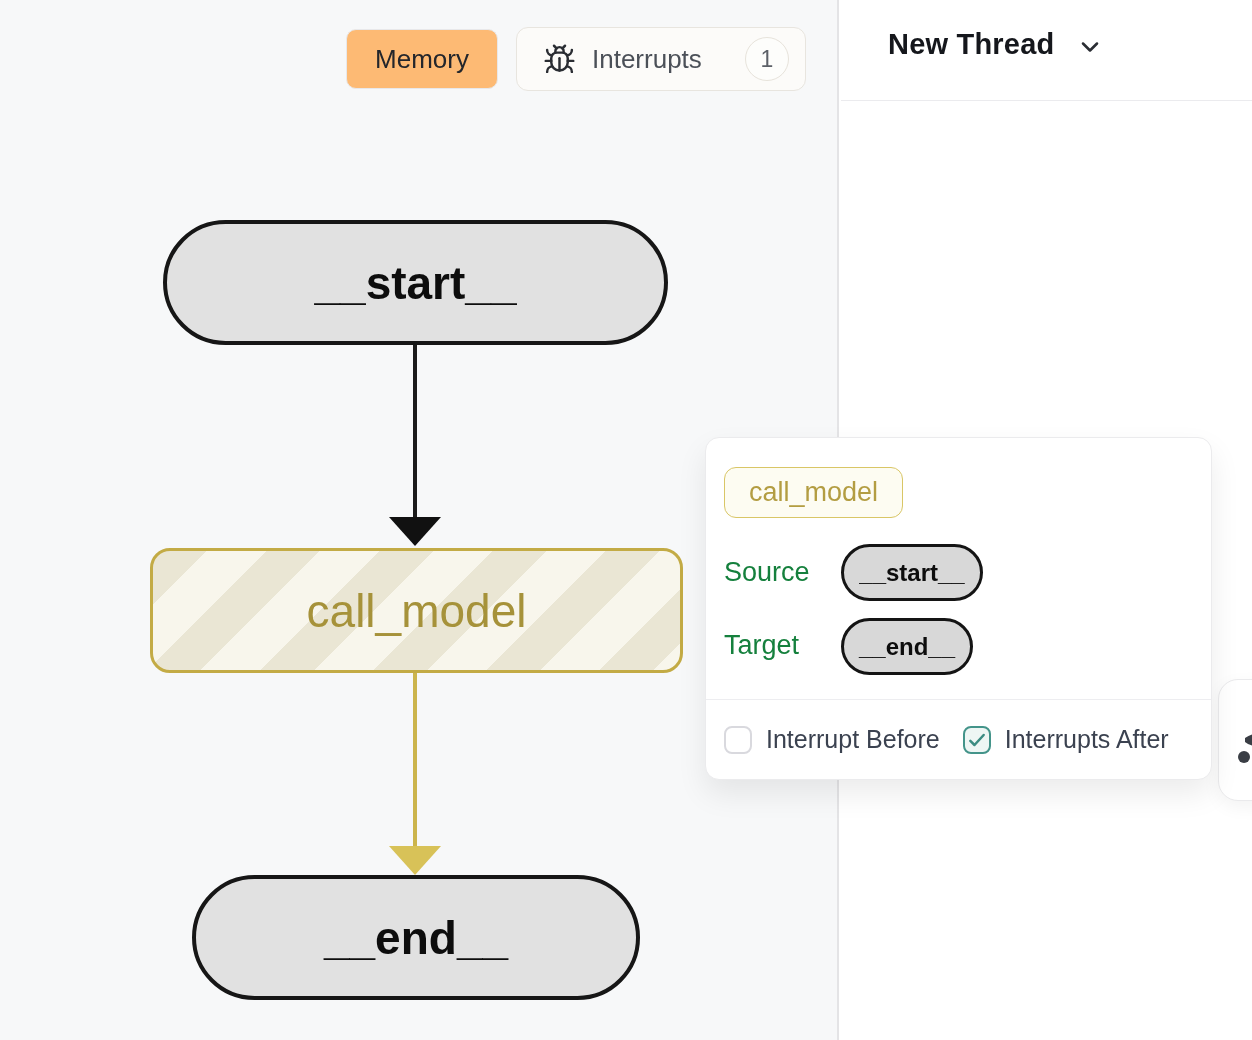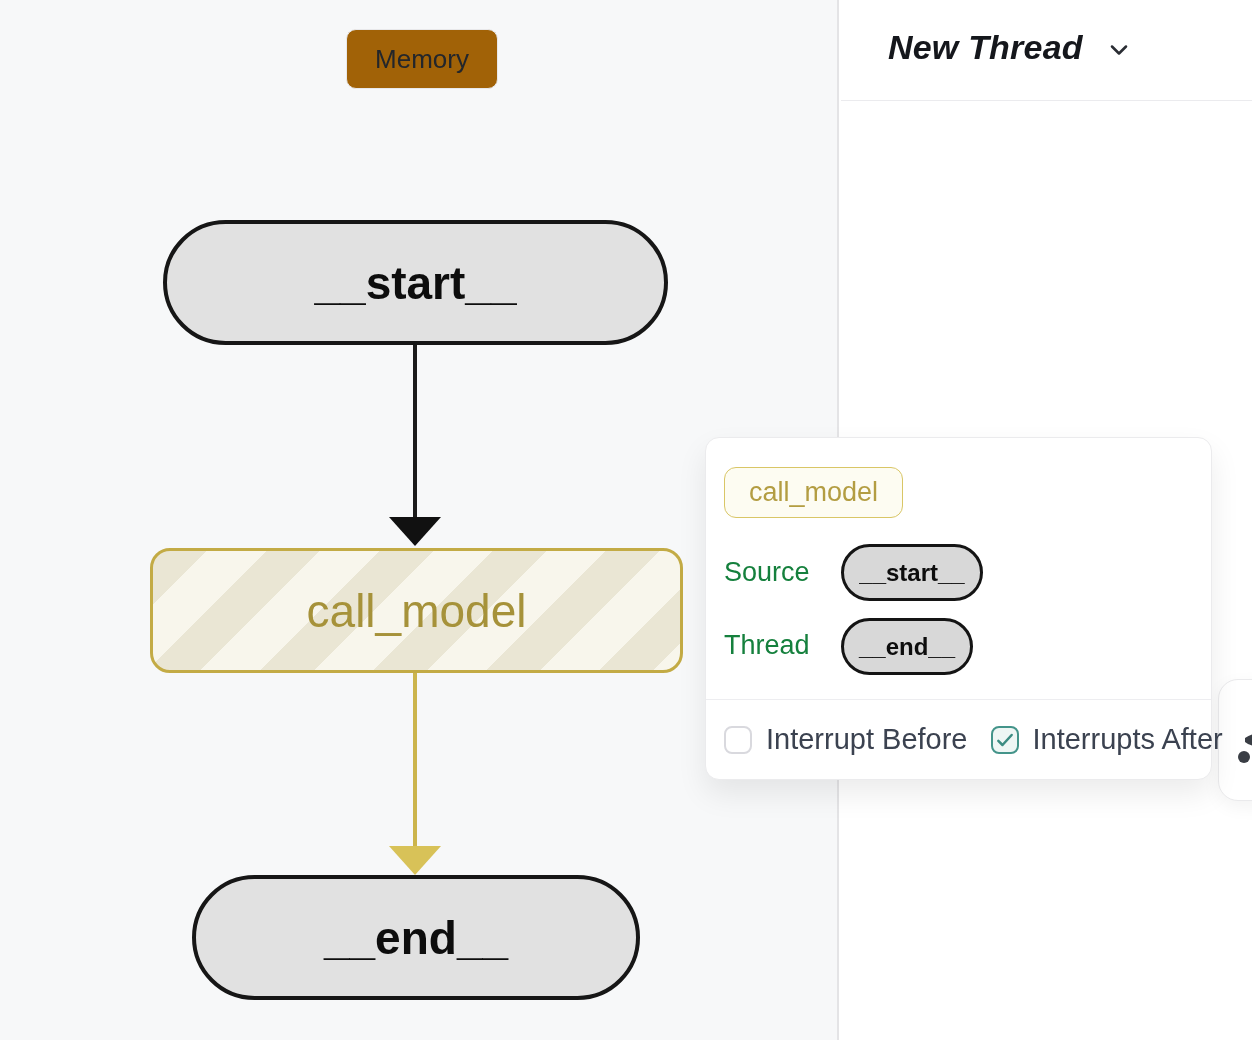--- a/index.html
+++ b/index.html
@@ -5,21 +5,21 @@
   * { margin:0; padding:0; box-sizing:border-box; }
   html,body { width:1252px; height:1040px; overflow:hidden; }
   body { font-family:"Liberation Sans", sans-serif; background:#ffffff; }
   #app { position:relative; width:1252px; height:1040px; overflow:hidden; }
 
   
   .canvas { position:absolute; left:0; top:0; width:839px; height:1040px;
             background:#f7f8f9; border-right:2px solid #e4e4e6; }
 
   .toolbar-btn { position:absolute; display:flex; align-items:center; justify-content:center;
-                 background:#a16207; border:1.5px solid #e8e8ea; border-radius:10px;
+                 background:#fdba74; border:1.5px solid #e8e8ea; border-radius:10px;
                  color:#23262b; font-size:26px; cursor:pointer; }
   .btn-memory { left:346px; top:29px; width:152px; height:60px; }
   .btn-interrupts { left:516px; top:27px; width:290px; height:64px; border-radius:12px;
                     justify-content:flex-start; padding:0 16px 0 26px; gap:16px;
                     background:#fcfbf9; border-color:#e8e5df; color:#4b5058; }
   .btn-interrupts .bug { width:33px; height:33px; flex:0 0 auto; }
   .count-badge { margin-left:auto; width:44px; height:44px; border-radius:50%;
                  border:1.5px solid #e7e3db; display:flex; align-items:center; justify-content:center;
                  font-size:23px; color:#5c6067; background:#fdfdfb; }
 
@@ -42,21 +42,21 @@
                border-left:26px solid transparent; border-right:26px solid transparent; }
   .head-black { left:389px; top:517px; border-top:29px solid #111111; }
   .head-gold  { left:389px; top:846px; border-top:29px solid #d8c258; }
 
   
   .side-panel { position:absolute; left:841px; top:0; width:411px; height:1040px; background:#ffffff; }
   .thread-header { position:absolute; left:0; top:0; width:411px; height:101px;
                    border-bottom:1px solid #ebebee; }
   .thread-selector { position:absolute; left:47px; top:28px; display:flex; align-items:center;
                      gap:22px; cursor:pointer; }
-  .thread-title { font-size:34px; font-weight:700; color:#15171c; letter-spacing:.2px;font-style:italic; }
+  .thread-title { font-size:29px; font-weight:700; color:#15171c; letter-spacing:.2px; }
   .chev { width:28px; height:28px; margin-top:4px; }
 
   .behind-card { position:absolute; left:1218px; top:679px; width:90px; height:122px;
                  background:#fff; border:1px solid #eaeaec; border-radius:20px;
                  box-shadow:0 6px 18px rgba(0,0,0,.05); z-index:5; }
   .behind-card svg { position:absolute; left:12px; top:50px; }
 
   
   .popover { position:absolute; left:705px; top:437px; width:507px; height:343px;
              background:#ffffff; border:1px solid #ebebed; border-radius:14px;
@@ -75,34 +75,51 @@
   .pill-target { top:180px; width:132px; }
   .pop-footer { position:absolute; left:0; right:0; top:261px; bottom:0;
                 border-top:1px solid #ededf0; display:flex; align-items:center;
                 padding:0 18px; }
   .checkbox { width:28px; height:28px; border:2px solid #d9d9de; border-radius:8px;
               background:#fff; flex:0 0 auto; display:flex; align-items:center;
               justify-content:center; cursor:pointer; }
   .checkbox svg { display:none; }
   .checkbox.checked { border-color:#44948a; background:#eef6f4; }
   .checkbox.checked svg { display:block; }
-  .cb-label { font-size:29px; color:#3b4250; margin-left:14px; white-space:nowrap; }
+  .cb-label { font-size:25px; color:#3b4250; margin-left:14px; white-space:nowrap; }
   .cb-gap { margin-left:23px; }
 </style>
 </head>
 <body>
 
 <div id="app">
 
   <div class="canvas">
 
     <div class="toolbar-btn btn-memory">
       <span>Memory</span>
     </div>
 
+    <div class="toolbar-btn btn-interrupts">
+      <svg class="bug" viewBox="0 0 24 24" fill="none" stroke="#2a2d33" stroke-width="1.8" stroke-linecap="round" stroke-linejoin="round">
+        <path d="m8 2 1.88 1.88"></path>
+          <path d="M14.12 3.88 16 2"></path>
+        <path d="M9 7.13v-1a3.003 3.003 0 1 1 6 0v1"></path>
+        <path d="M12 20c-3.3 0-6-2.7-6-6v-3a4 4 0 0 1 4-4h4a4 4 0 0 1 4 4v3c0 3.3-2.7 6-6 6"></path>
+        <path d="M12 20v-9"></path>
+          <path d="M6.53 9C4.6 8.8 3 7.1 3 5"></path>
+          <path d="M6 13H2"></path>
+        <path d="M6.53 17C4.6 17.2 3 18.9 3 21"></path>
+          <path d="M17.47 9c1.93-.2 3.53-1.9 3.53-4"></path>
+        <path d="M18 13h4"></path>
+          <path d="M17.47 17c1.93.2 3.53 1.9 3.53 4"></path>
+      </svg>
+      <span>Interrupts</span>
+      <span class="count-badge">1</span>
+    </div>
 
     <div class="edge-line edge-black"></div>
     <div class="arrowhead head-black"></div>
     <div class="edge-line edge-gold"></div>
     <div class="arrowhead head-gold"></div>
 
     <div class="gnode node-pill node-start">
       <span>__start__</span>
     </div>
     <div class="gnode node-call">
@@ -134,21 +151,21 @@
   </div>
 
   <div class="popover">
     <div class="node-badge">call_model</div>
 
     <div class="pop-label lbl-source">Source</div>
     <div class="mini-pill pill-source">
       <span>__start__</span>
     </div>
 
-    <div class="pop-label lbl-target">Thread</div>
+    <div class="pop-label lbl-target">Target</div>
     <div class="mini-pill pill-target">
       <span>__end__</span>
     </div>
 
     <div class="pop-footer">
       <div class="checkbox">
         
       </div>
       <span class="cb-label">Interrupt Before</span>
 

